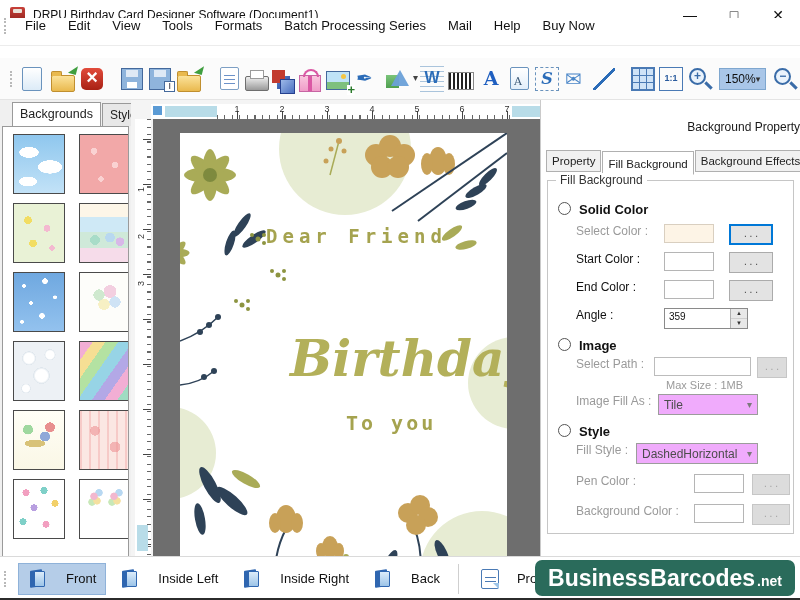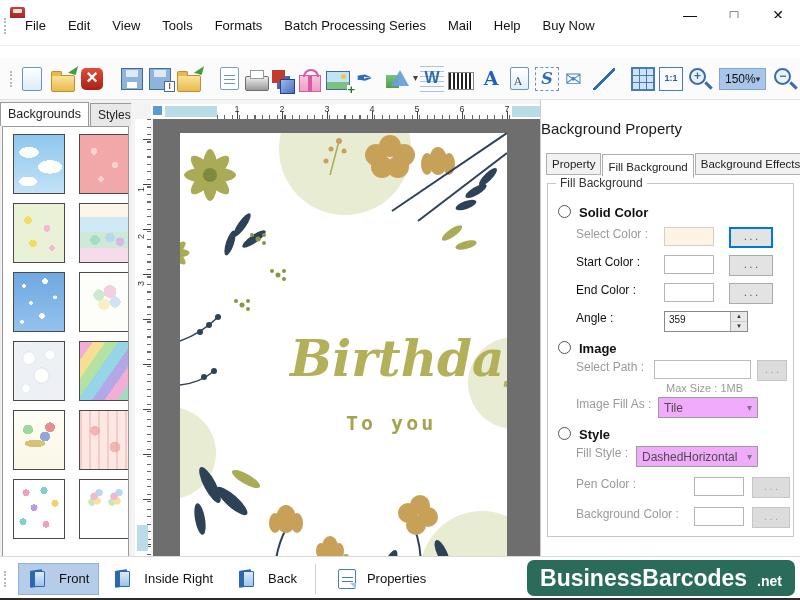--- a/index.html
+++ b/index.html
@@ -81,21 +81,21 @@
   .i-zoom-in-icon::before,.i-zoom-out-icon::before{content:'+';position:absolute;left:2px;top:2px;width:13px;height:13px;border-radius:50%;
       border:2px solid #3a6ca8;background:#eaf3fc;color:#3a6ca8;font-size:12px;line-height:12px;text-align:center;font-weight:bold}
   .i-zoom-out-icon::before{content:'−'}
   .i-zoom-in-icon::after,.i-zoom-out-icon::after{content:'';position:absolute;right:3px;bottom:2px;width:3px;height:9px;background:#3a6ca8;transform:rotate(-45deg)}
   .zoom-select{width:88px;height:22px;background:#a9c6e8;border:1px solid #7fa7cf;display:flex;align-items:center;
       padding:0 5px;font-size:12px;margin:0 4px;box-sizing:border-box}
   .zoom-caret{margin-left:auto;font-size:9px;color:#333}
 
   
   .left-panel{position:absolute;left:0;top:100px;width:131px;bottom:43px;background:#f0f0f0}
-  .lp-tabs{display:flex;align-items:flex-end;height:26px;padding-left:0;font-size:12px}
+  .lp-tabs{display:flex;align-items:flex-end;height:26px;padding-left:12px;font-size:12px}
   .lp-tab{padding:4px 7px;border:1px solid #9a9a9a;border-bottom:none;background:#e8e8e8;margin-right:1px;color:#222}
   .lp-tab.active{background:#fff;height:15px;font-size:12.5px}
   .lp-body{position:absolute;left:2px;right:2px;top:26px;bottom:0;background:#fff;border:1px solid #9a9a9a;overflow:hidden}
   .thumb-grid{display:grid;grid-template-columns:54px 54px;gap:9px 12px;padding:7px 0 0 10px}
   .thumb{width:52px;height:60px;border:1px solid #4a4a4a;background:#fff;box-sizing:border-box}
   .t-sky-clouds{background:radial-gradient(ellipse 16px 9px at 30% 30%,#fff 60%,transparent 61%),
       radial-gradient(ellipse 20px 11px at 72% 55%,#fff 60%,transparent 61%),
       radial-gradient(ellipse 15px 8px at 28% 80%,#fff 60%,transparent 61%),linear-gradient(#8fc7ee,#c2e2f7)}
   .t-pink-hearts{background:radial-gradient(circle 6px at 28% 28%,#fad2d2 55%,transparent 56%),
       radial-gradient(circle 6px at 70% 52%,#fad2d2 55%,transparent 56%),
@@ -166,21 +166,21 @@
   .card-text{position:absolute;white-space:nowrap}
   .mono-text{font-family:"DejaVu Sans Mono",monospace;color:#a5a34f;font-weight:bold}
   .script-text{font-family:"DejaVu Serif",serif;font-style:italic;font-weight:bold;color:#b3b05a}
   .txt-greeting{left:86px;top:92px;font-size:19px;letter-spacing:5px}
   .txt-happy{left:70px;top:112px;font-size:46px}
   .txt-birthday{left:110px;top:196px;font-size:50px}
   .txt-toyou{left:166px;top:278px;font-size:20px;letter-spacing:3px}
 
   
   .right-panel{position:absolute;right:0;top:100px;width:260px;bottom:43px;background:#fff;border-left:1px solid #cacaca;box-sizing:border-box}
-  .rp-title{text-align:left;font-size:15px;margin-top:20px;color:#1a1a1a}
+  .rp-title{text-align:right;font-size:12px;margin-top:20px;color:#1a1a1a}
   .rp-tabs{display:flex;align-items:flex-start;margin:16px 2px 0 5px;font-size:11.5px}
   .rp-tab{padding:4px 5px;border:1px solid #b0b0b0;background:#f1f1f1;margin-right:1px;white-space:nowrap;color:#222}
   .rp-tab.active{background:#fff;border-bottom-color:#fff;padding-top:6px;position:relative;top:1px}
   .groupbox{margin:6px 6px 0 6px;border:1px solid #c6c6c6;position:relative;padding:12px 6px 8px 6px;height:332px}
   .group-legend{position:absolute;top:-8px;left:8px;background:#fff;padding:0 4px;font-size:12px;color:#333}
   .rrow{display:flex;font-size:12px;margin-top:7px}
   .radio-row{font-weight:bold;font-size:13px;margin-top:9px}
   .radio{width:13px;height:13px;border:1px solid #555;border-radius:50%;background:#fff;margin:0 8px 0 4px;box-sizing:border-box;flex:0 0 auto}
   .radio.sel::after{content:'';display:block;width:7px;height:7px;margin:2px;background:#111;border-radius:50%}
   .lab{width:88px;margin-left:22px;flex:0 0 auto}
@@ -202,43 +202,44 @@
   .dd::after{content:'▾';margin-left:auto;color:#7a7a7a;font-size:10px}
   .dd.w96{width:100px}.dd.w120{width:122px}
   .tfield{width:100px;height:19px;border:1px solid #bcbcbc;background:#fff;box-sizing:border-box}
   .hint{margin:1px 0 0 112px;color:#9a9a9a;font-size:11px}
   .lab2{width:70px;margin-left:22px;flex:0 0 auto}
 
   
   .bottombar{position:absolute;left:0;right:0;bottom:0;height:43px;background:#fff;border-top:1px solid #dadada;
       display:flex;align-items:center}
   .bottombar::after{content:'';position:absolute;left:0;right:0;bottom:0;height:2px;background:#2b2b2b}
-  .view-btn{display:flex;align-items:center;gap:11px;padding:5px 9px;font-size:13px;margin-left:4px;border:1px solid transparent}
+  .view-btn{display:flex;align-items:center;gap:18px;padding:5px 9px;font-size:13px;margin-left:4px;border:1px solid transparent}
   .view-btn.active{background:#b5cde8;border-color:#8fb2d9}
   .view-icon{width:20px;height:20px;position:relative;flex:0 0 auto}
   .view-icon::before{content:'';position:absolute;left:2px;top:1px;width:12px;height:17px;background:#2f66b0;
       border-radius:1px;transform:skewY(-8deg)}
   .view-icon::after{content:'';position:absolute;left:6px;top:2px;width:11px;height:16px;
       background:linear-gradient(#dcecfa,#9cc4e8);border:1px solid #2f66b0;border-radius:1px;box-sizing:border-box}
   .bb-sep{width:1px;height:30px;background:#cfcfcf;margin:0 8px}
   .props-icon{width:18px;height:20px;position:relative;flex:0 0 auto;
       background:repeating-linear-gradient(to bottom,#fff 0 3px,#4a7ab5 3px 4px) 3px 4px/11px 11px no-repeat,#fff;
       border:1px solid #4a7ab5;border-radius:2px;box-sizing:border-box}
   .props-icon::after{content:'';position:absolute;right:-1px;bottom:-1px;width:0;height:0;
       border-left:6px solid transparent;border-top:6px solid #9cc4e8}
   .brand{position:absolute;right:5px;bottom:4px;height:36px;background:#2a6b5b;border-radius:7px;color:#fff;
       display:flex;align-items:baseline;padding:0 13px;font-weight:bold}
   .brand-main{font-size:23px;line-height:36px}
-  .brand-suffix{font-size:14px;margin-left:10px}
+  .brand-suffix{font-size:14px;margin-left:2px}
 </style>
 </head>
 <body>
 
 <div class="titlebar">
   <div class="app-icon"></div>
+  <span class="title-text">DRPU Birthday Card Designer Software (Document1)</span>
   <div class="win-btns">
     <div class="win-btn">—</div>
     <div class="win-btn">□</div>
     <div class="win-btn">✕</div>
   </div>
 </div>
 
 <div class="menubar">
   <div class="grip"></div>
 <span class="menu-item">File</span>
@@ -426,20 +427,21 @@
             <circle cx="240" cy="372" r="10"></circle>
             <circle cx="248" cy="384" r="10"></circle>
             <circle cx="236" cy="392" r="10"></circle>
         </g>
         <path d="M170 470 q2 -28 -4 -44" stroke="#a9ab57" stroke-width="1.5" fill="none"></path>
         <circle cx="166" cy="424" r="3" fill="#a9ab57"></circle>
           <circle cx="174" cy="432" r="2.5" fill="#a9ab57"></circle>
         <ellipse cx="210" cy="430" rx="5" ry="14" fill="#2e4257" transform="rotate(25 210 430)"></ellipse>
         <ellipse cx="262" cy="420" rx="5" ry="14" fill="#2e4257" transform="rotate(-25 262 420)"></ellipse>
       </svg>
+      <div class="card-text mono-text txt-greeting">Dear Friend</div>
       <div class="card-text script-text txt-birthday">Birthday</div>
       <div class="card-text mono-text txt-toyou">To you</div>
     </div>
   </div>
 </div>
 
 <div class="right-panel">
   <div class="rp-title">Background Property</div>
   <div class="rp-tabs">
       <span class="rp-tab">Property</span>
@@ -522,20 +524,24 @@
 
 <div class="bottombar">
   <div class="grip"></div>
   <div id="view-buttons" style="display:flex;align-items:center">
       <div class="view-btn active">
         <span class="view-icon"></span>
         <span>Front</span>
       </div>
       <div class="view-btn">
         <span class="view-icon"></span>
+        <span>Inside Left</span>
+      </div>
+      <div class="view-btn">
+        <span class="view-icon"></span>
         <span>Inside Right</span>
       </div>
       <div class="view-btn">
         <span class="view-icon"></span>
         <span>Back</span>
       </div>
     </div>
   <div class="bb-sep"></div>
   <div class="view-btn">
     <span class="props-icon"></span>

